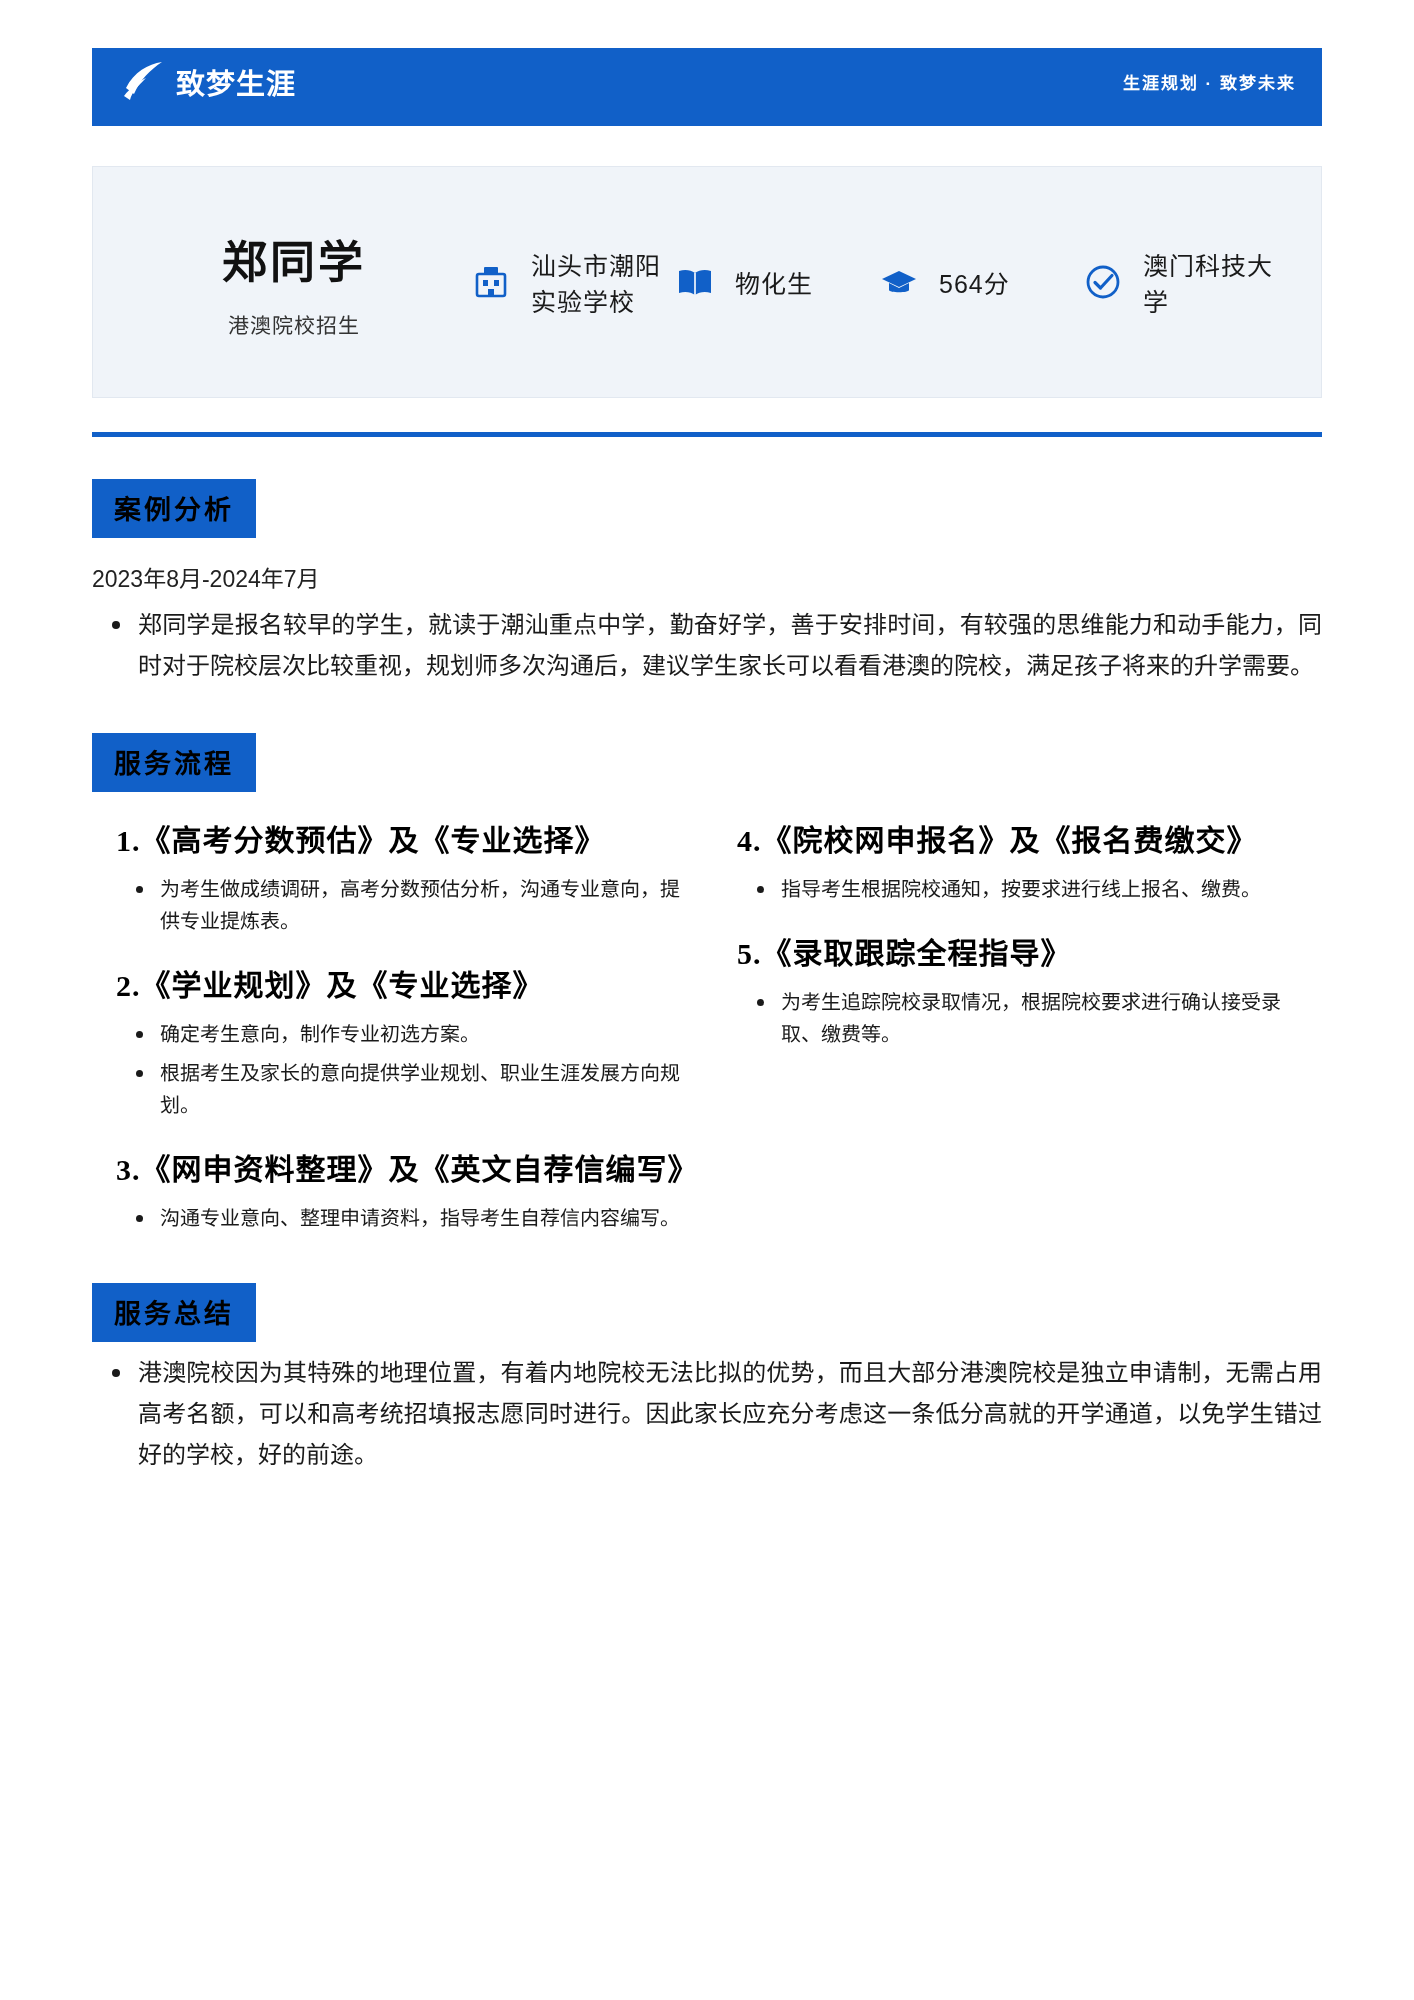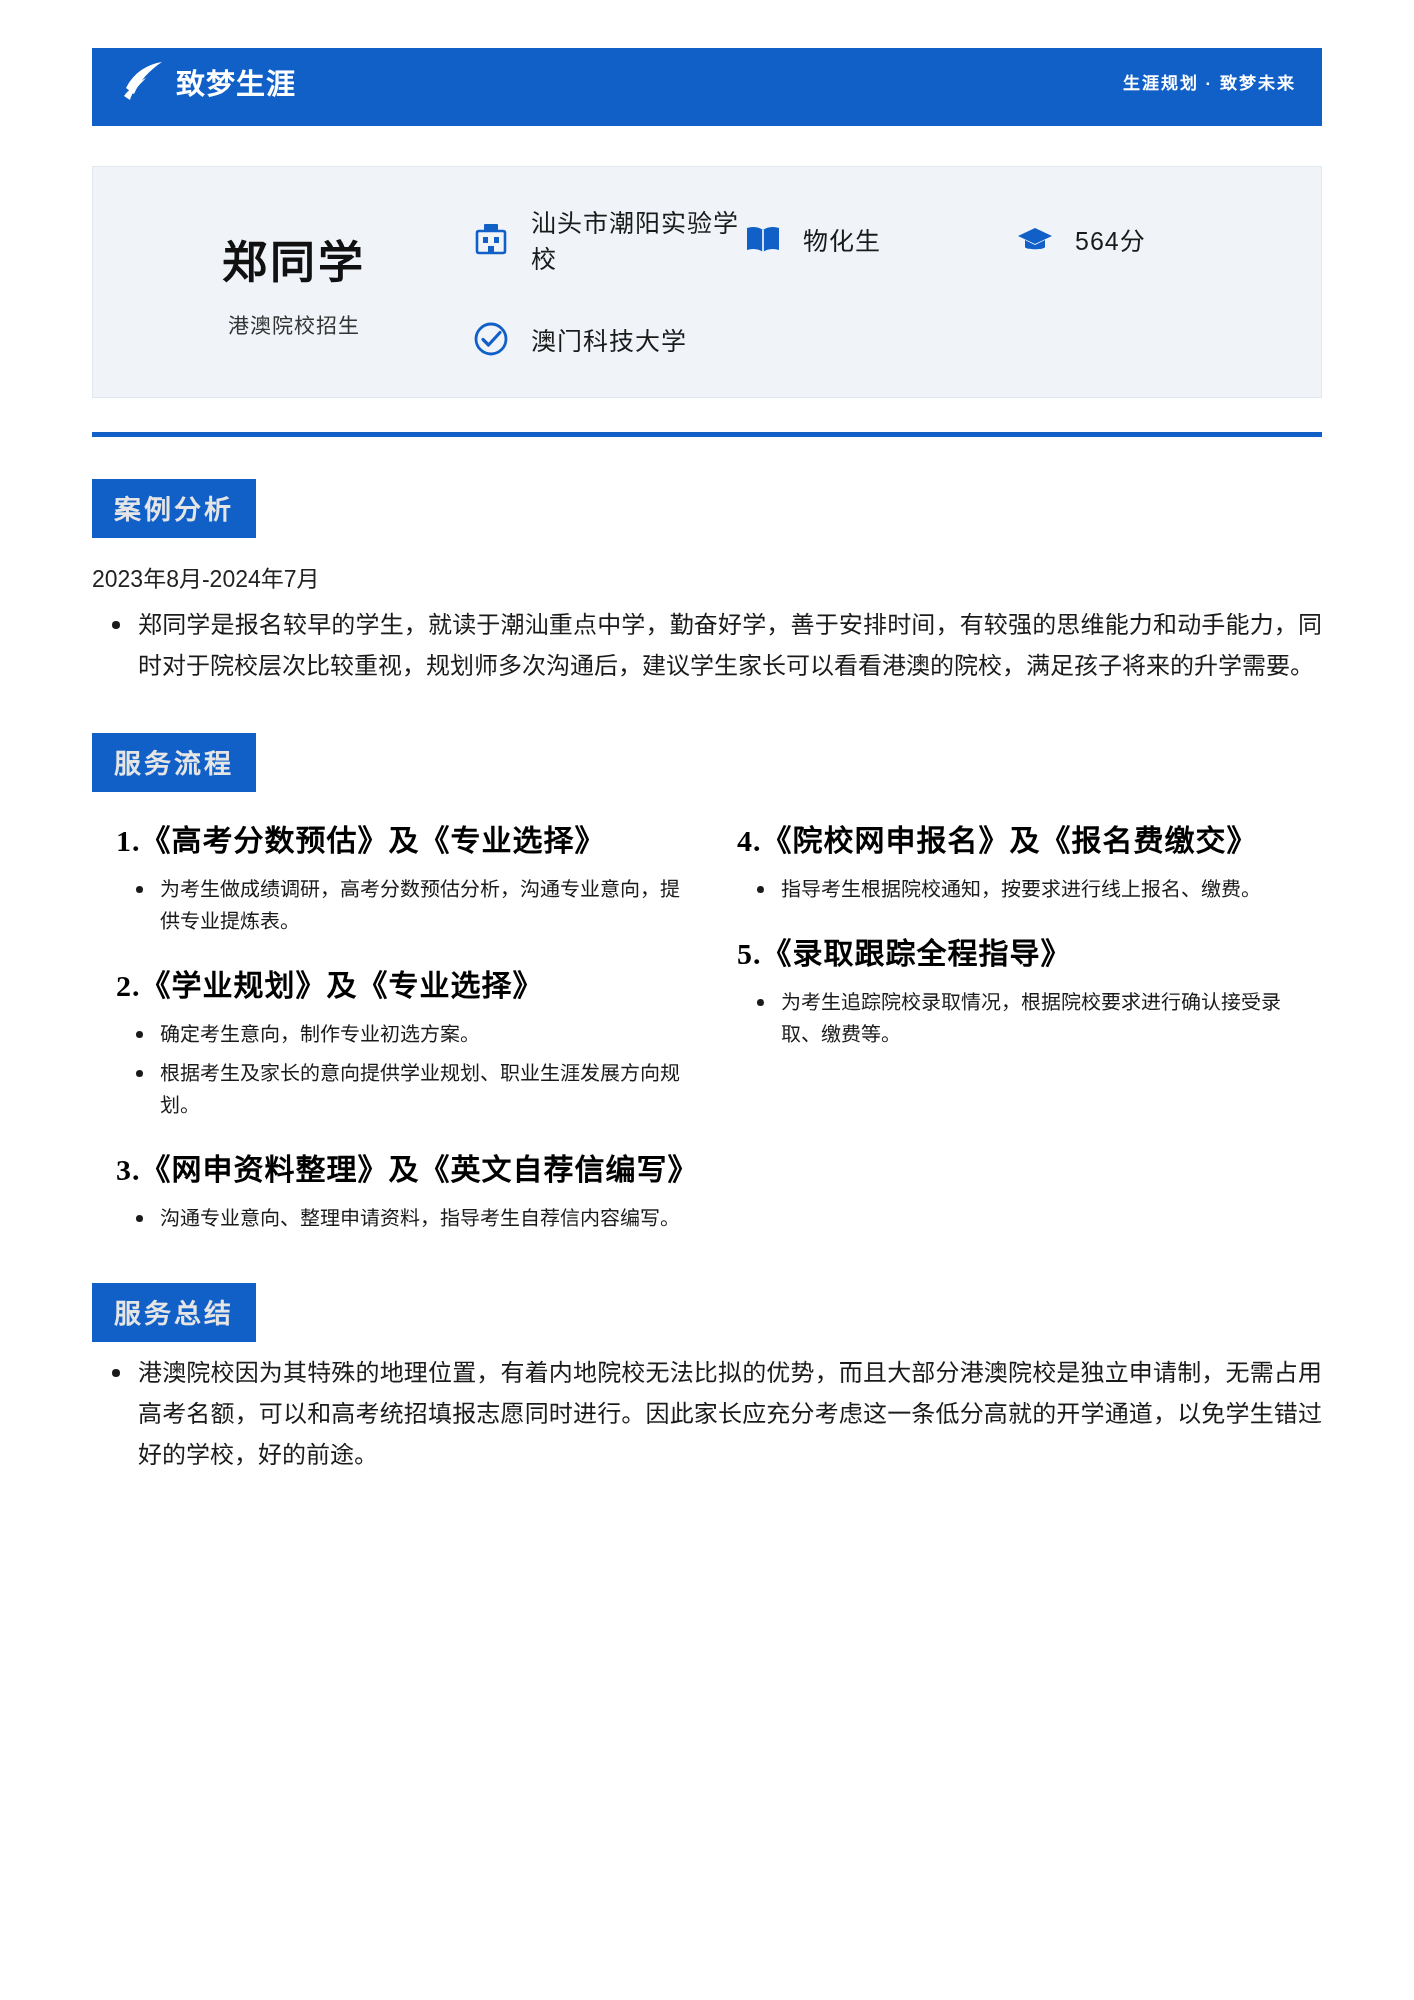--- a/index.html
+++ b/index.html
@@ -81,21 +81,21 @@
   }
   .student-sub {
     margin-top: 18px;
     font-size: 21px;
     color: #333333;
     letter-spacing: 1px;
   }
   .facts {
     flex: 1;
     display: grid;
-    grid-template-columns: 1fr 1fr 1fr;
+    grid-template-columns: 1fr 1fr 1fr 1fr;
     grid-row-gap: 42px;
     align-content: center;
     padding-left: 10px;
   }
   .fact {
     display: flex;
     align-items: center;
     gap: 18px;
   }
   .fact-icon {
@@ -116,21 +116,21 @@
   .rule {
     margin-top: 34px;
     height: 5px;
     background: #1160c8;
   }
 
   
   .section-tag {
     display: inline-block;
     background: #1160c8;
-    color: #e5e5e5;
+    color: #000000;
     font-size: 27px;
     font-weight: bold;
     letter-spacing: 3px;
     padding: 9px 22px 11px 22px;
     margin-top: 42px;
   }
 
   .para-date {
     margin-top: 22px;
     font-size: 23px;

